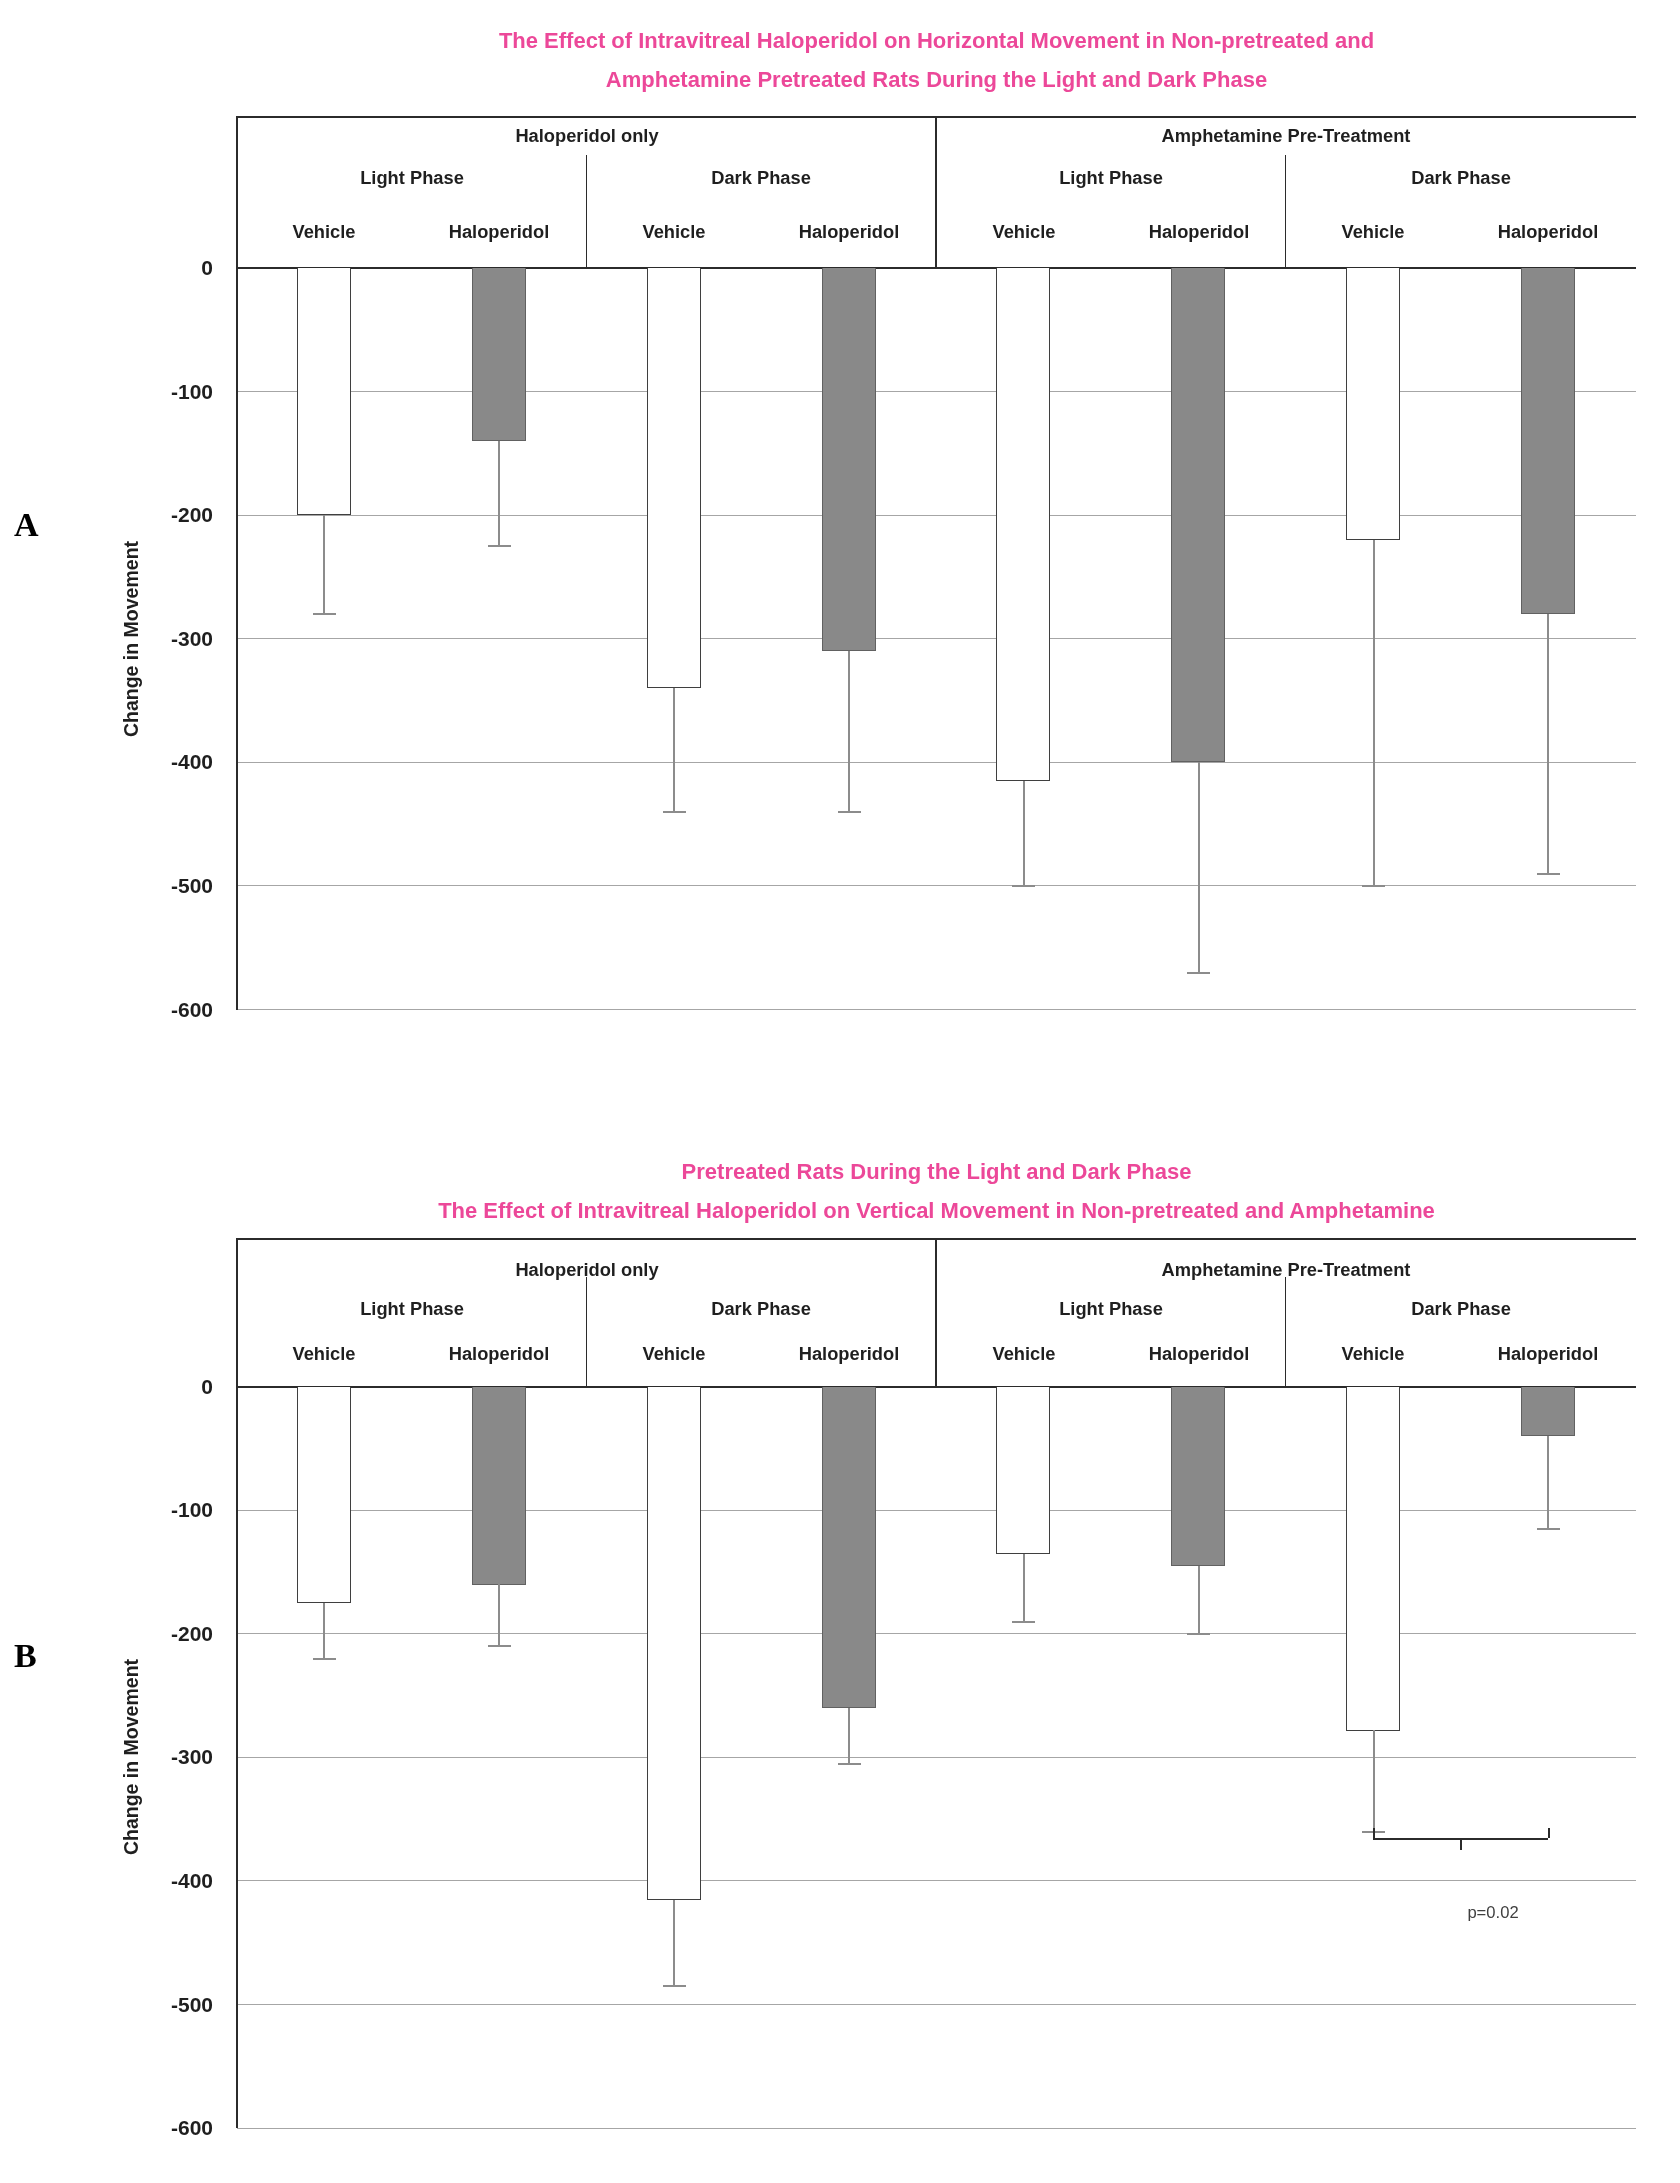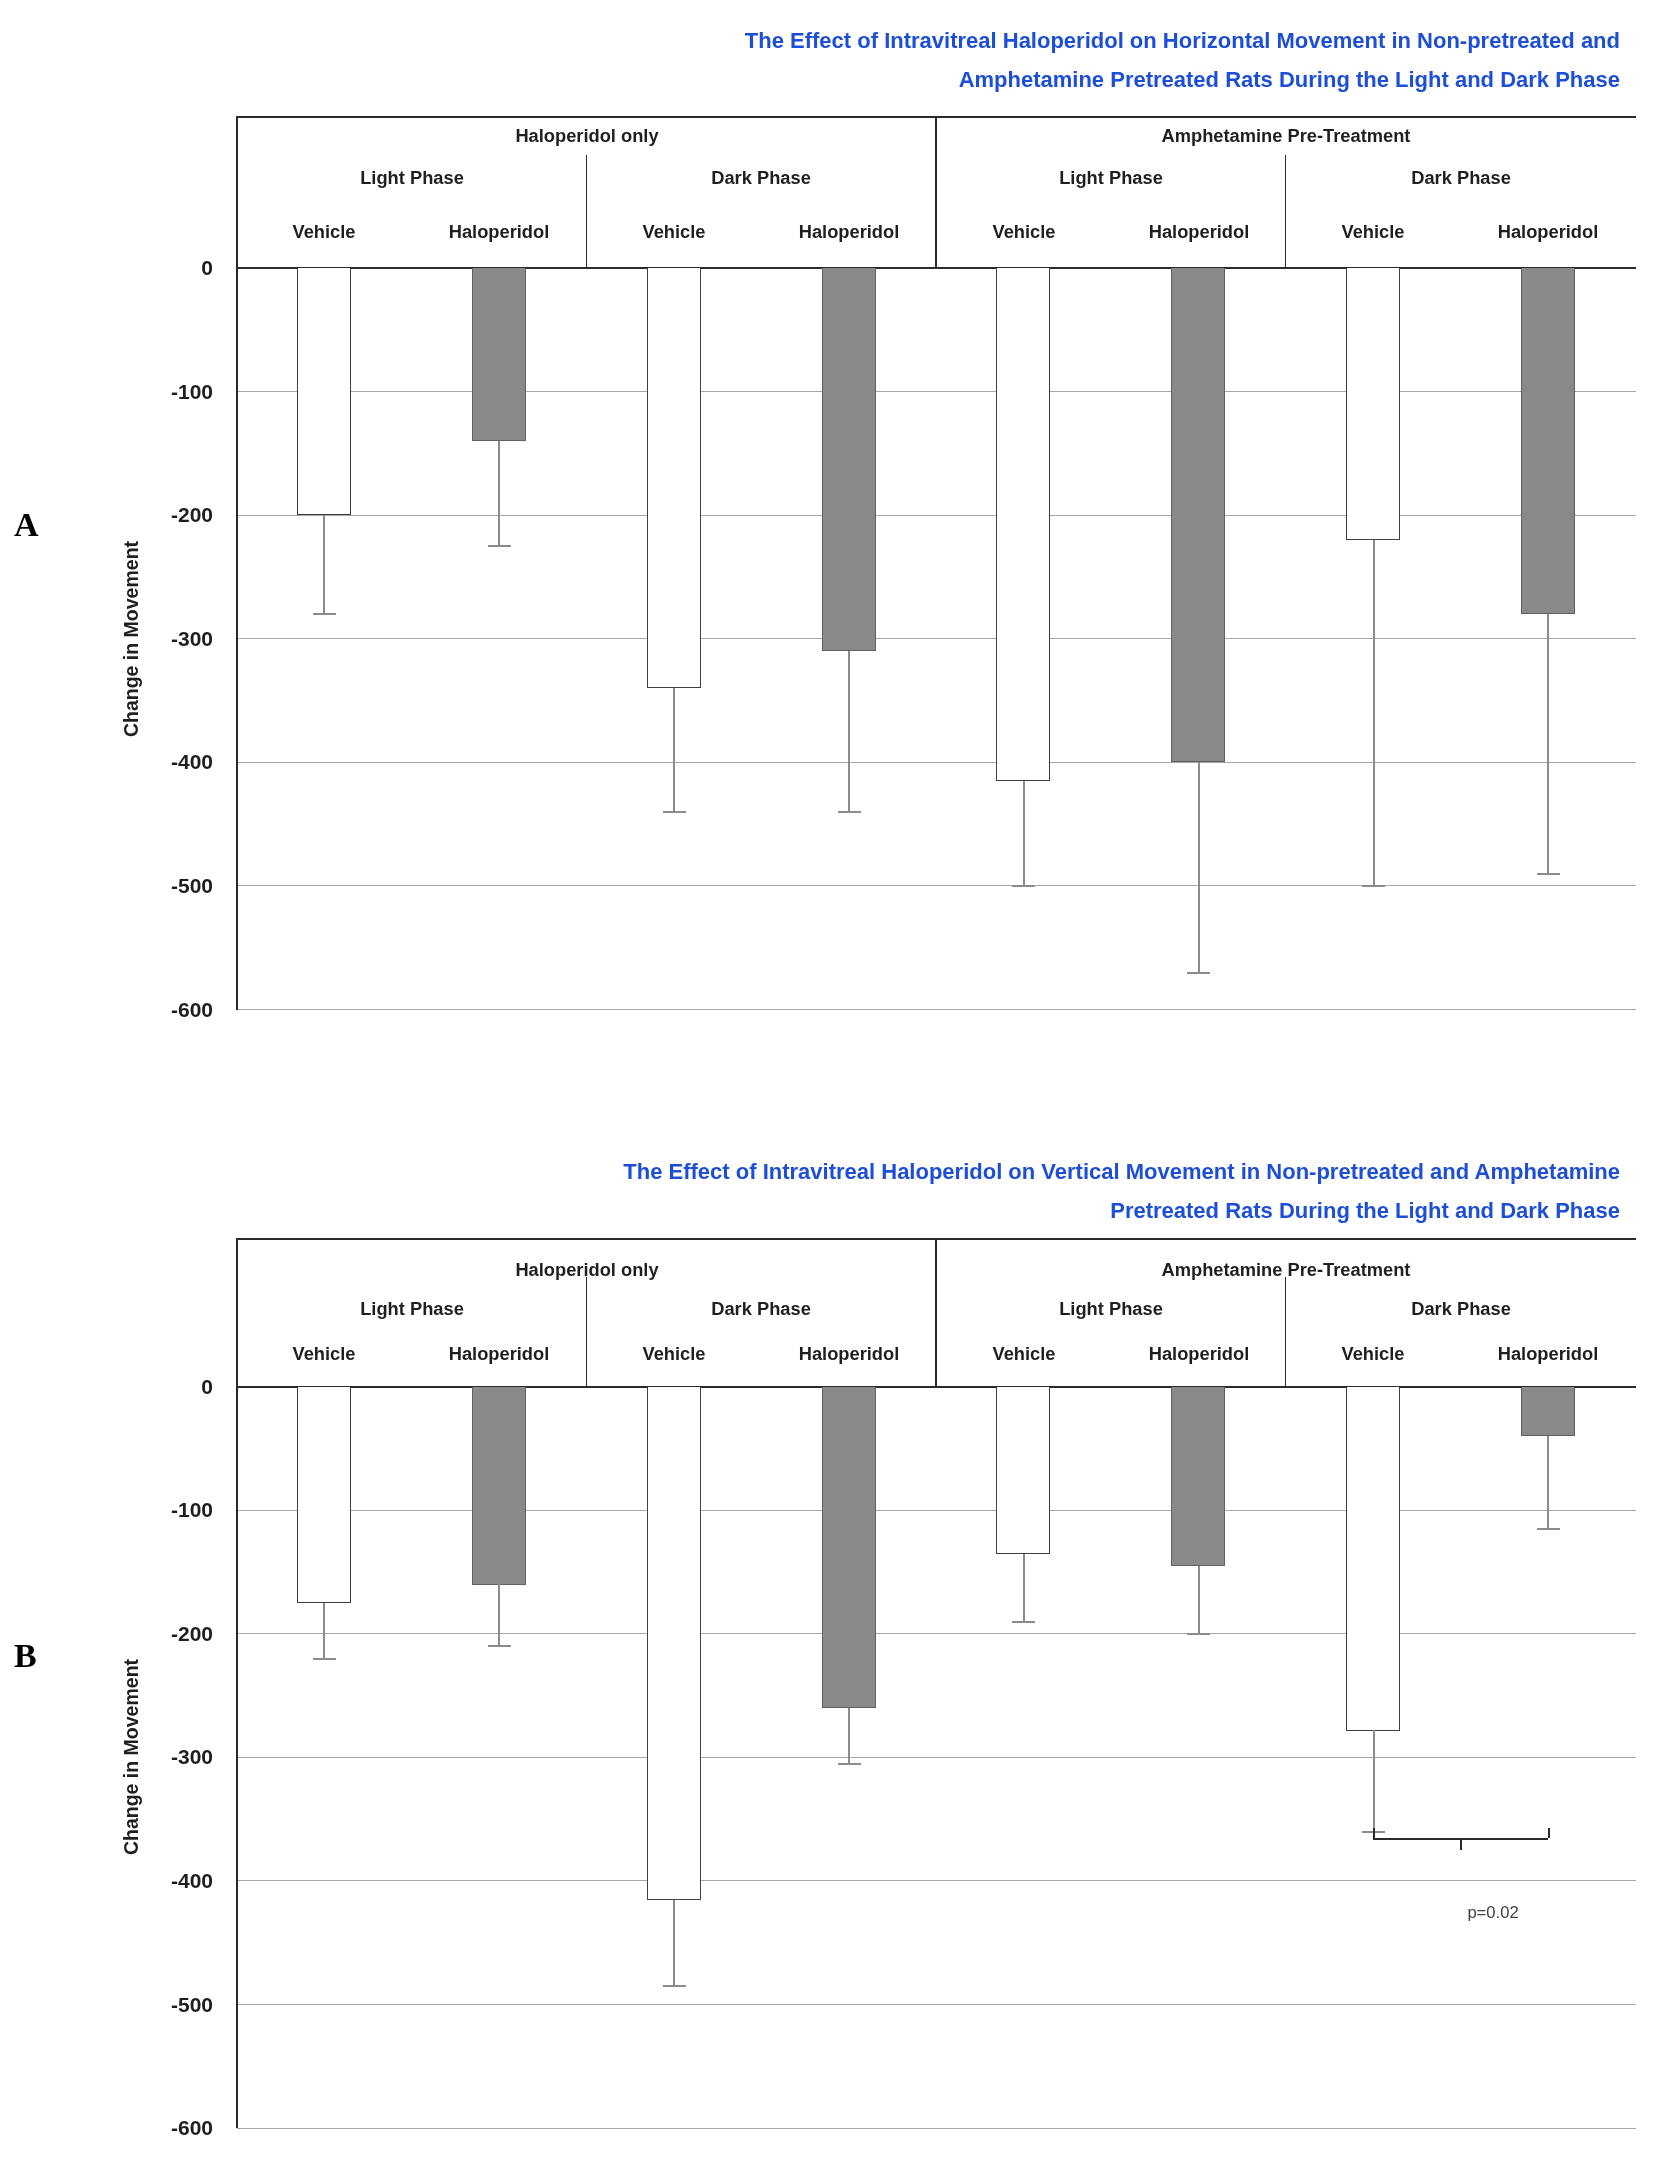--- a/index.html
+++ b/index.html
@@ -6,24 +6,24 @@
   html, body { background: #ffffff; }
   body {
     width: 1681px; height: 2183px;
     position: relative;
     font-family: "Liberation Sans", sans-serif;
     color: #1f1f1f;
   }
   .canvas { position: absolute; inset: 0; }
   .chart-title {
     position: absolute;
-    left: 221px; width: 1399px;
-    text-align: right;
+    left: 237px; width: 1399px;
+    text-align: center;
     font-size: 22px; font-weight: bold;
-    color: #1d4ed8;
+    color: #ec4899;
     line-height: 1.78;
   }
   .panel-letter {
     position: absolute; left: 14px;
     font-family: "Liberation Serif", serif;
     font-size: 34px; font-weight: bold; color: #000;
   }
   .hline { position: absolute; }
   .vline { position: absolute; }
   .ticklabel {
@@ -62,22 +62,22 @@
   <div class="panel-letter" style="top: 506px;">A</div>
 
   <div class="panel-letter" style="top: 1637px;">B</div>
 
   <div class="chart-title" style="top: 21px;">
     <div>The Effect of Intravitreal Haloperidol on Horizontal Movement in Non-pretreated and</div>
     <div>Amphetamine Pretreated Rats During the Light and Dark Phase</div>
   </div>
 
   <div class="chart-title" style="top: 1152px;">
+    <div>Pretreated Rats During the Light and Dark Phase</div>
     <div>The Effect of Intravitreal Haloperidol on Vertical Movement in Non-pretreated and Amphetamine</div>
-    <div>Pretreated Rats During the Light and Dark Phase</div>
   </div>
 
   <div id="chart-0">
       <div class="hline" style="left: 237px; width: 1399px; top: 267px; height: 1.8px; background: rgb(43, 43, 43);"></div>
       <div class="ticklabel" style="left: 118px; width: 95px; top: 268px; color: rgb(31, 31, 31);">0</div>
       <div class="hline" style="left: 237px; width: 1399px; top: 391px; height: 1.2px; background: rgb(166, 166, 166);"></div>
       <div class="ticklabel" style="left: 118px; width: 95px; top: 392px; color: rgb(31, 31, 31);">-100</div>
       <div class="hline" style="left: 237px; width: 1399px; top: 515px; height: 1.2px; background: rgb(166, 166, 166);"></div>
       <div class="ticklabel" style="left: 118px; width: 95px; top: 515px; color: rgb(31, 31, 31);">-200</div>
       <div class="hline" style="left: 237px; width: 1399px; top: 638px; height: 1.2px; background: rgb(166, 166, 166);"></div>

